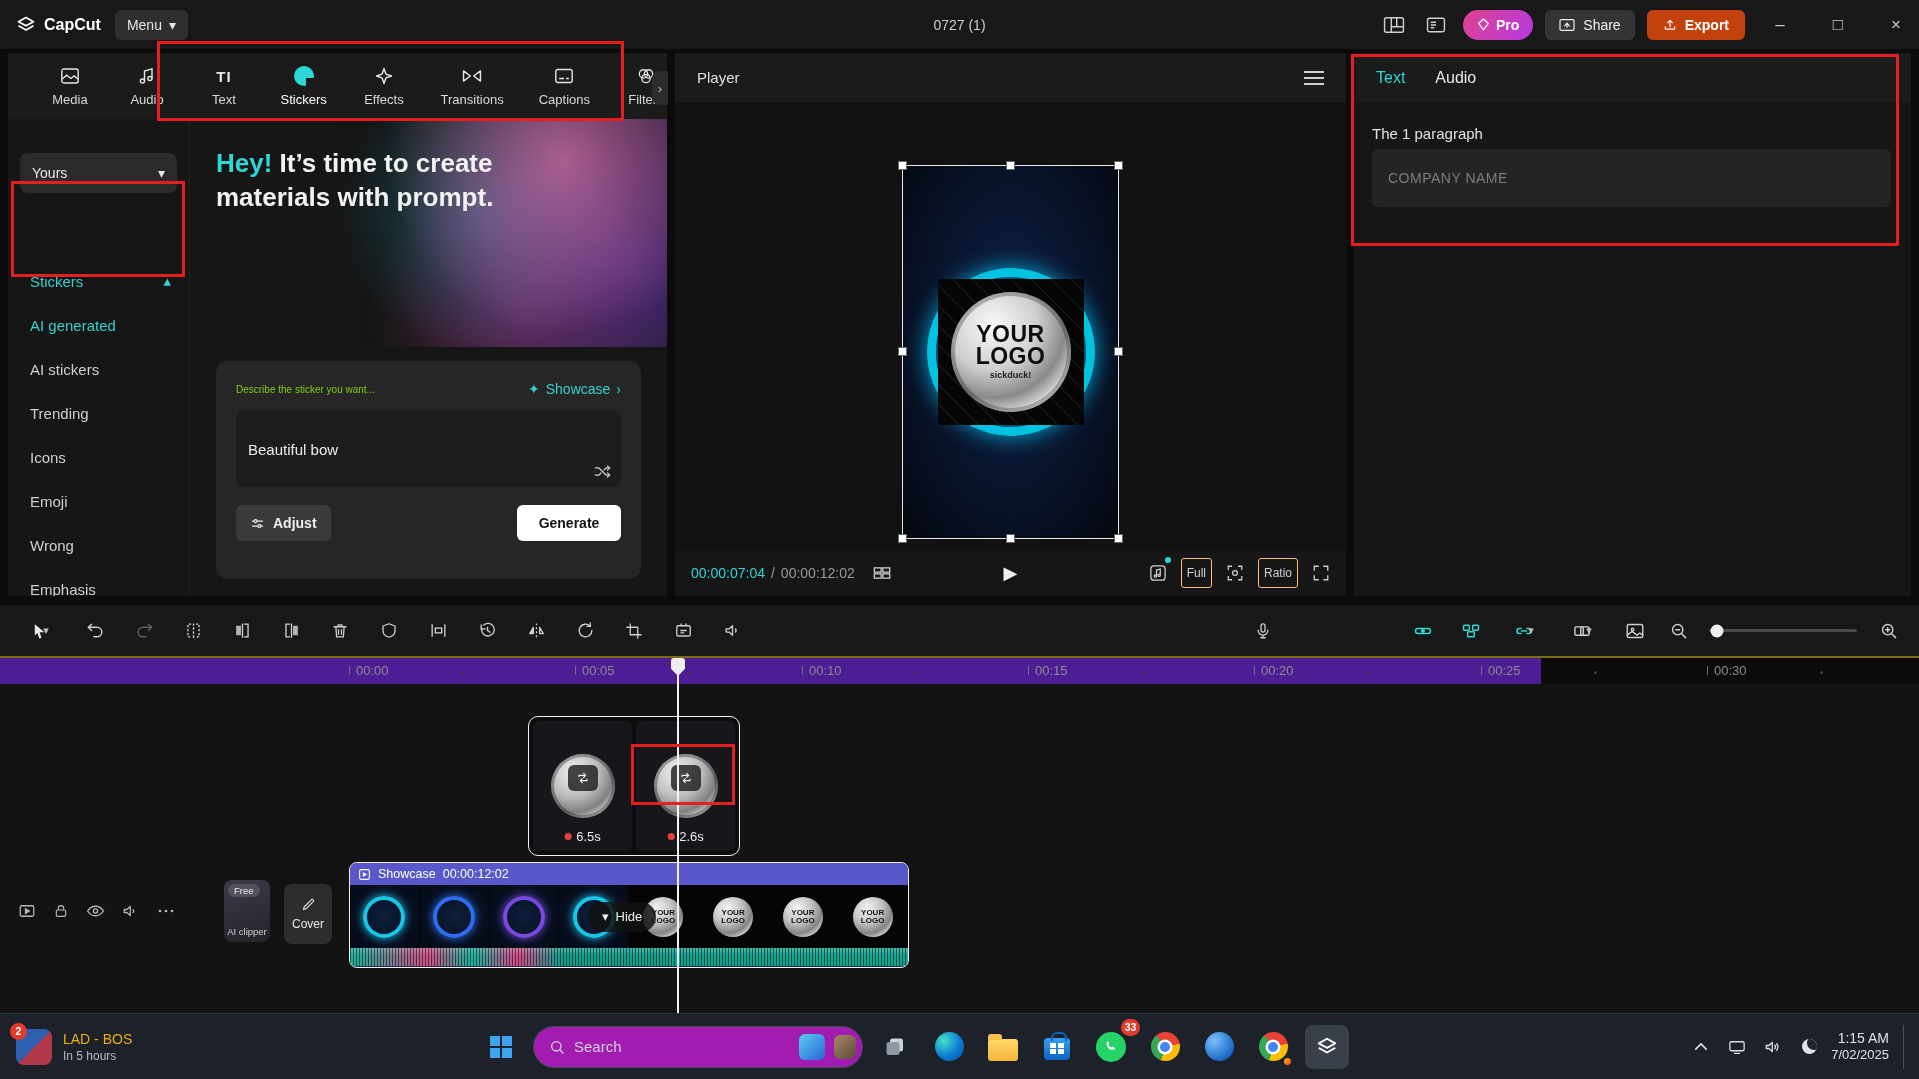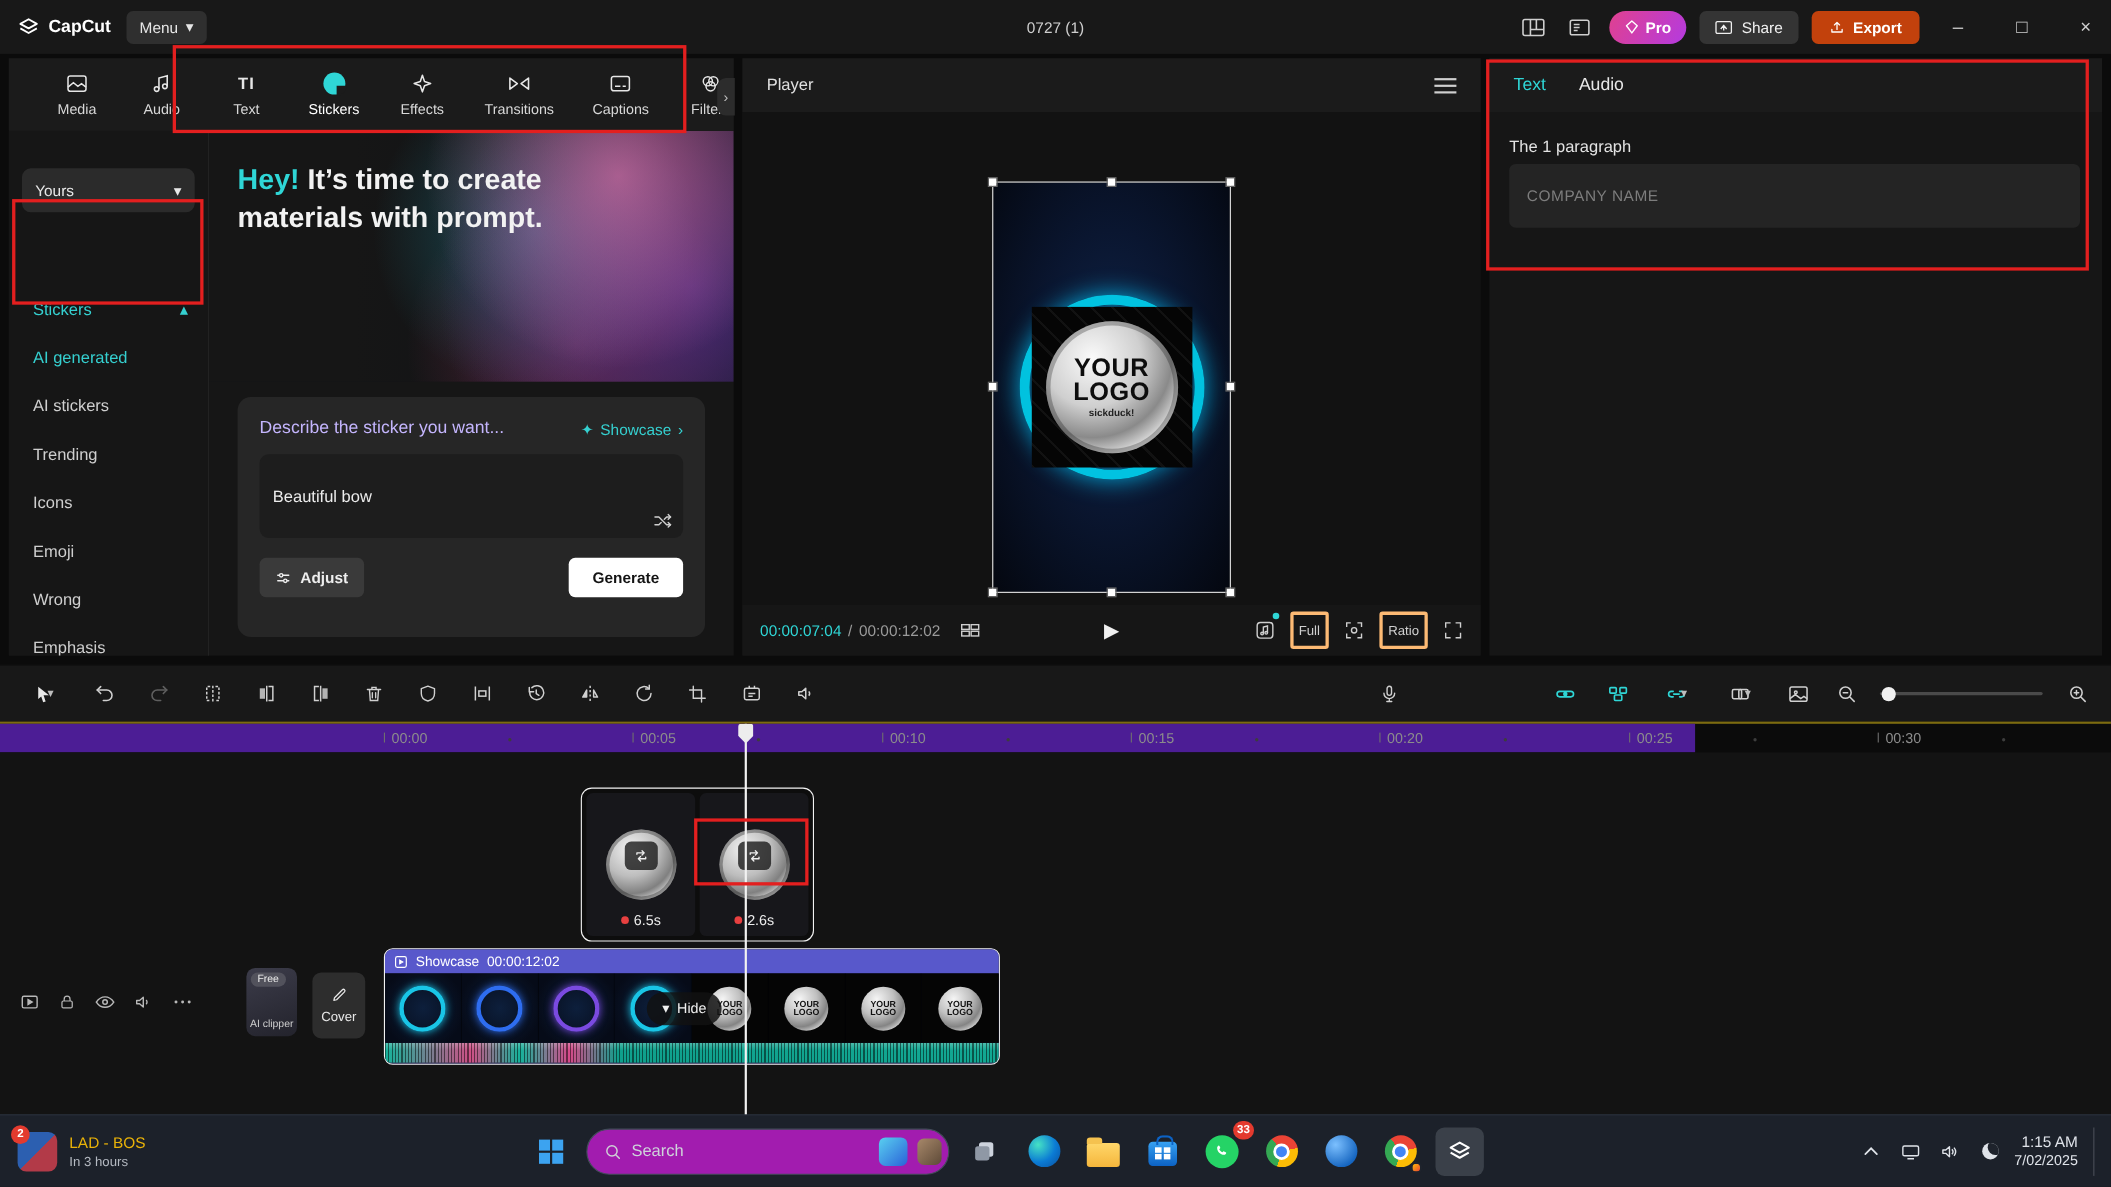--- a/index.html
+++ b/index.html
@@ -49,21 +49,21 @@
   .hero { position:absolute; left:0; top:0; right:0; height:228px; background:
       radial-gradient(circle at 78% 18%, rgba(236,120,175,.65), transparent 42%),
       radial-gradient(circle at 92% 62%, rgba(112,60,190,.55), transparent 50%),
       radial-gradient(circle at 62% 40%, rgba(40,190,215,.35), transparent 45%),
       radial-gradient(circle at 70% 85%, rgba(220,70,130,.35), transparent 40%),
       linear-gradient(90deg,#161616 28%, rgba(22,22,22,0) 70%), #101216; }
   .hero h2 { position:absolute; left:26px; top:28px; width:310px; font-size:26px; line-height:1.3; color:#f2f2f2; font-weight:bold; }
   .hero h2 .accent { color:#2fd6d6; }
   .prompt-card { position:absolute; left:26px; right:26px; top:242px; height:218px; background:#262626; border-radius:12px; padding:20px; }
   .pc-row1 { display:flex; align-items:center; justify-content:space-between; }
-  .pc-label { font-size:16px; color:#c4b5fd; }
+  .pc-label { font-size:10px; color:#84cc16; }
   .showcase { display:flex; align-items:center; gap:6px; color:#35d0d0; font-size:14px; }
   .prompt-input-wrap { position:relative; margin-top:14px; height:76px; background:#1d1d1d; border-radius:8px; }
   .prompt-input { width:100%; height:100%; background:transparent; border:none; outline:none; color:#ececec; font-size:15px; padding:12px; font-family:inherit; vertical-align:top; }
   .shuffle { position:absolute; right:10px; bottom:8px; color:#cfcfcf; }
   .pc-btns { display:flex; align-items:center; justify-content:space-between; margin-top:18px; }
   .adjust-btn { display:flex; align-items:center; gap:8px; height:36px; padding:0 14px; border-radius:6px; background:#3a3a3a; color:#eee; font-size:14px; font-weight:bold; }
   .generate-btn { height:36px; width:104px; border-radius:6px; background:#fff; color:#141414; font-size:14px; font-weight:bold; display:flex; align-items:center; justify-content:center; }
 
   
   .player-header { position:absolute; left:0; top:0; right:0; height:49px; background:#1b1b1b; display:flex; align-items:center; justify-content:space-between; padding:0 22px; font-size:15px; color:#e0e0e0; }
@@ -77,21 +77,21 @@
       repeating-linear-gradient(45deg, rgba(255,255,255,.05) 0 2px, transparent 2px 14px), #050505; display:flex; align-items:center; justify-content:center; }
   .logo-coin { width:120px; height:120px; border-radius:50%; background:radial-gradient(circle at 35% 28%, #fafafa, #cfcfcf 38%, #8a8a8a 62%, #e0e0e0 78%, #6f6f6f 100%); display:flex; flex-direction:column; align-items:center; justify-content:center; box-shadow:inset 0 0 0 4px rgba(0,0,0,.25); }
   .logo-coin .l1,.logo-coin .l2 { font-size:23px; font-weight:bold; color:#0d0d0d; line-height:.95; letter-spacing:.5px; }
   .logo-coin .sub { margin-top:3px; font-size:9px; font-weight:bold; color:#222; }
   .handle { position:absolute; width:7px; height:7px; background:#fff; outline:1px solid #666; z-index:3; }
   .player-controls { position:absolute; left:0; bottom:0; right:0; height:46px; background:#161616; display:flex; align-items:center; padding:0 16px; }
   .time-cur { color:#2fd6d6; font-size:14px; }
   .time-sep,.time-total { color:#9a9a9a; font-size:14px; }
   .play-btn { position:absolute; left:50%; transform:translateX(-50%); color:#f0f0f0; font-size:18px; }
   .pc-right { margin-left:auto; display:flex; align-items:center; gap:14px; color:#cfcfcf; }
-  .tag-box { font-size:12px; border:3px solid #fdba74; border-radius:3px; padding:7px 5px; color:#d0d0d0; }
+  .tag-box { font-size:12px; border:1px solid #fdba74; border-radius:3px; padding:7px 5px; color:#d0d0d0; }
   .beat-wrap { position:relative; }
   .beat-dot { position:absolute; top:-7px; right:-4px; width:6px; height:6px; border-radius:50%; background:#2fd6d6; }
 
   
   .rp-header { position:absolute; left:0; top:0; right:0; height:49px; background:#1b1b1b; display:flex; align-items:center; gap:30px; padding:0 22px; font-size:16px; }
   .rp-tab { color:#e8e8e8; }
   .rp-tab.active { color:#2fd6d6; }
   .rp-label { position:absolute; left:18px; top:72px; font-size:15px; color:#e3e3e3; }
   .company-input { position:absolute; left:18px; right:20px; top:96px; height:58px; background:#242424; border:none; border-radius:6px; outline:none; color:#e8e8e8; font-size:14px; padding:0 16px; font-family:inherit; letter-spacing:.5px; }
   .company-input::placeholder { color:#7d7d7d; }
@@ -798,21 +798,21 @@
   <div class="anno" style="left:1351px;top:54px;width:548px;height:192px"></div>
   <div class="anno" style="left:631px;top:744px;width:104px;height:61px"></div>
 
   <footer class="taskbar">
     <div class="widget">
       <span class="widget-thumb">
         <span class="widget-badge">2</span>
       </span>
       <span>
         <div class="widget-title">LAD - BOS</div>
-        <div class="widget-sub">In 3 hours</div>
+        <div class="widget-sub">In 5 hours</div>
       </span>
     </div>
 
     <div class="tb-center">
       <span class="tbtn">
           <span class="winlogo">
             <i></i>
             <i></i>
             <i></i>
             <i></i>

